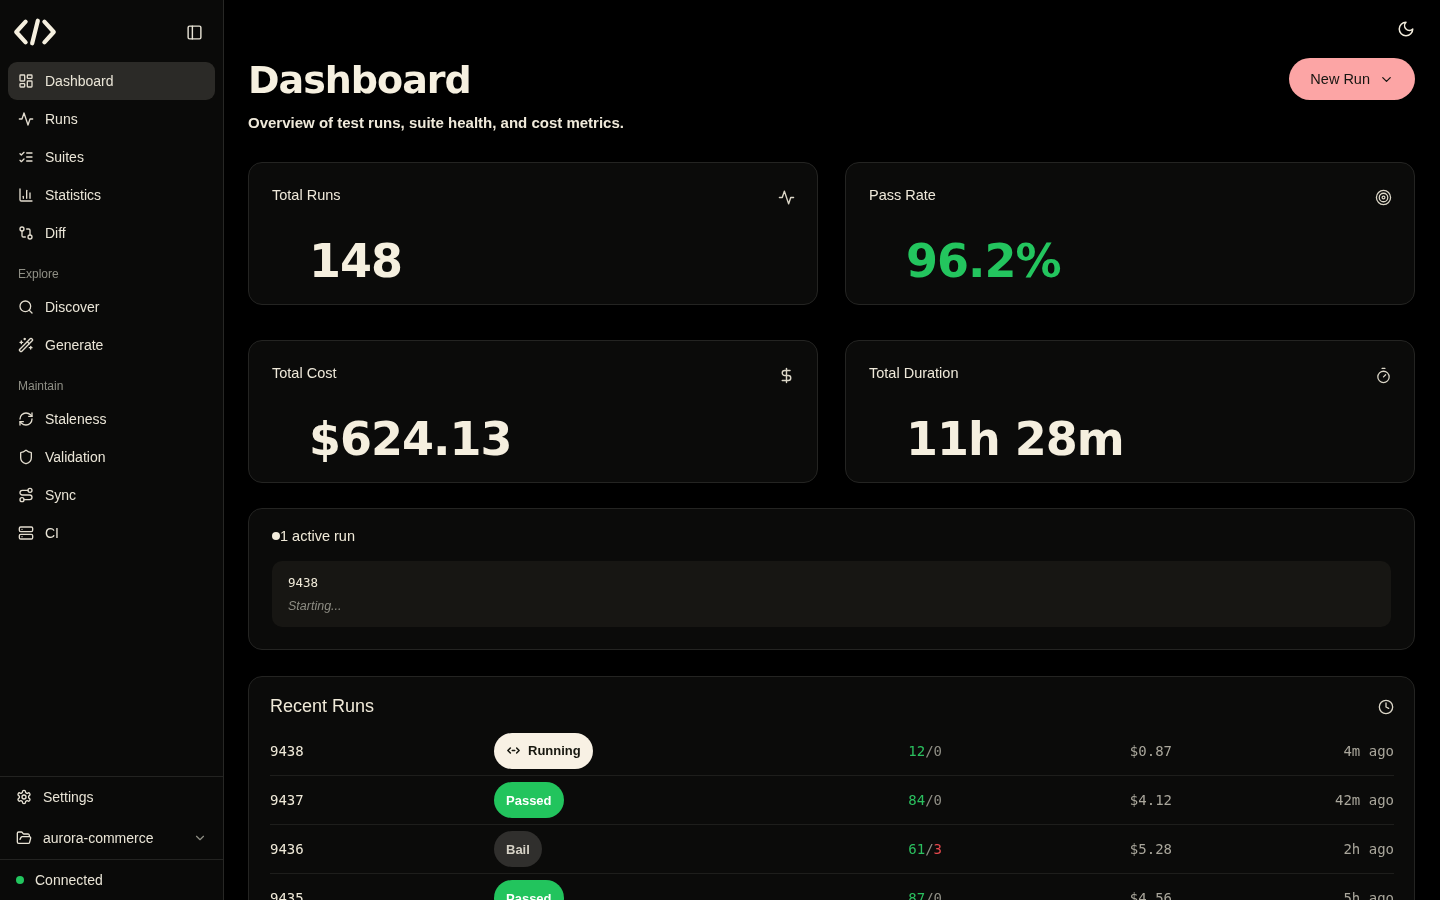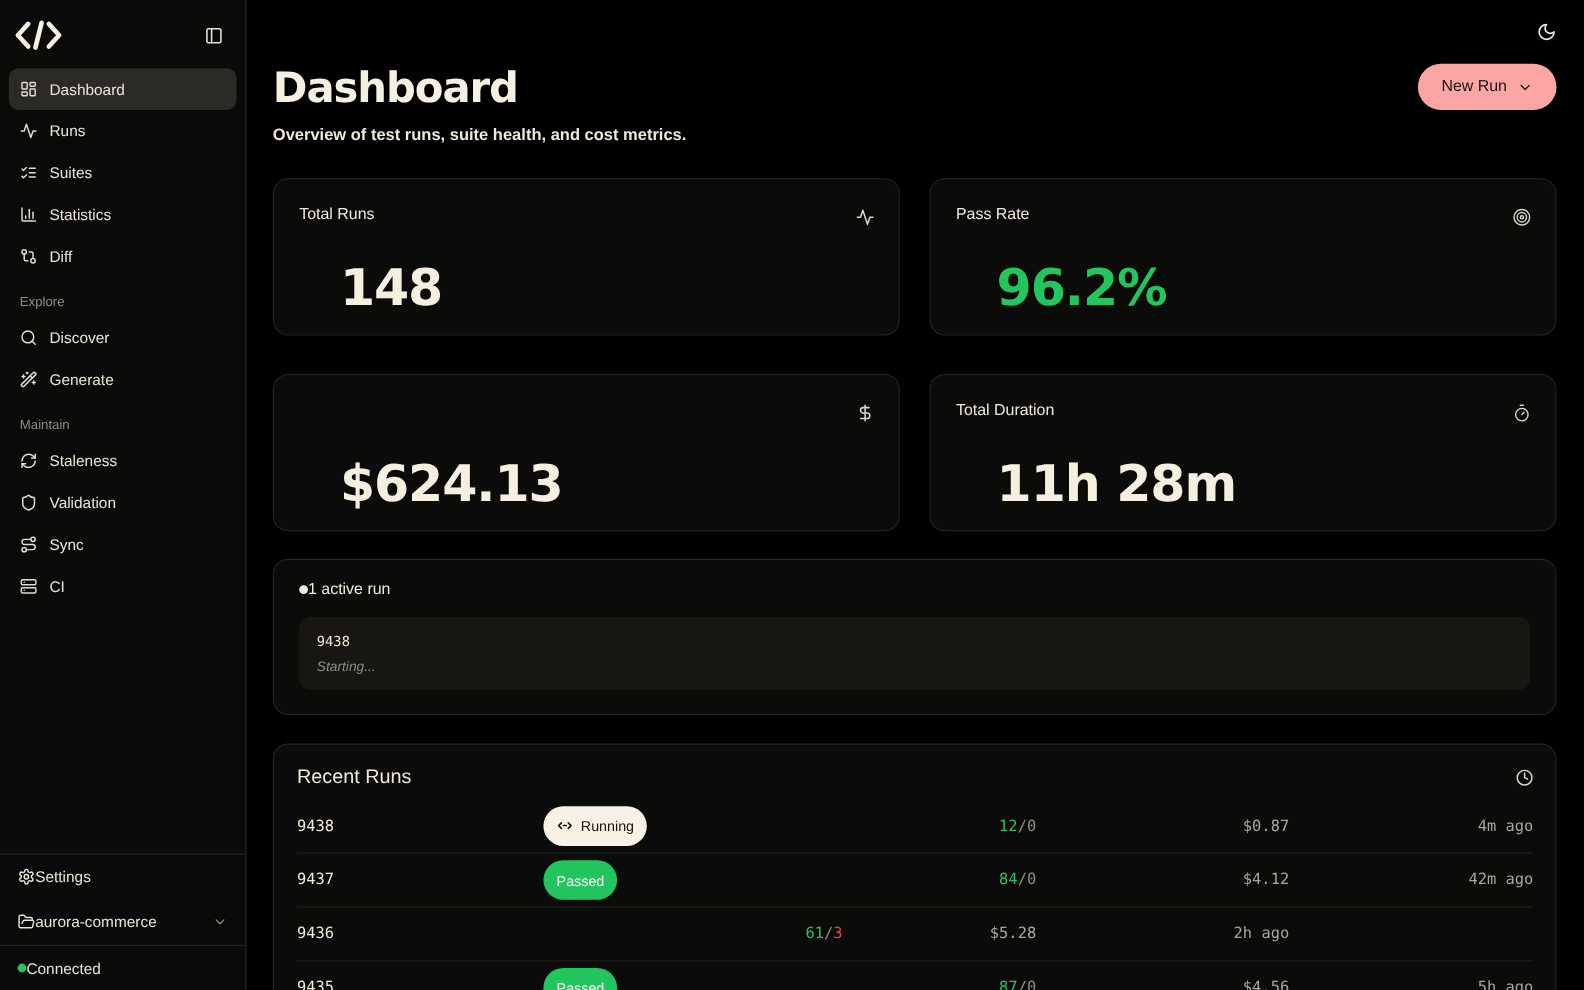--- a/index.html
+++ b/index.html
@@ -31,21 +31,21 @@
     height: 38px; padding: 0 10px; border-radius: 9px;
     font-size: 14px; color: #eae5d7; cursor: pointer;
   }
   .nav-item .nicon { color: #e3ddcf; width: 16px; height: 16px; }
   .nav-item.active { background: #2b2a27; }
   .nav-section {
     font-size: 12px; color: #8f8f85; padding: 15px 10px 7px;
   }
   .sidebar-footer { border-top: 1px solid #232321; }
   .footer-row {
-    display: flex; align-items: center; 
+    display: flex; align-items: center; gap: 11px;
     padding: 0 16px; height: 40px; font-size: 14px; color: #e9e4d6;
   }
   .footer-row.project { height: 42px; }
   .footer-row .chev { margin-left: auto; color: #8f8f85; }
   .footer-divider { border-top: 1px solid #232321; }
   .status-dot { width: 8px; height: 8px; border-radius: 50%; background: #22c55e; }
 
   
   .main { flex: 1; padding: 0 25px 0 24px; position: relative; }
   .topbar { display: flex; justify-content: flex-end; padding-top: 19px; height: 38px; }
@@ -90,21 +90,21 @@
   .recent-header { display: flex; justify-content: space-between; align-items: center; font-size: 18px; color: #f0ead9; padding-bottom: 9px; }
   .recent-header .clock { color: #dbd6c7; }
   .run-row {
     display: grid; grid-template-columns: 224px 272px 176px 230px 1fr;
     align-items: center; height: 49px; cursor: pointer;
   }
   .run-row + .run-row { border-top: 1px solid #1e1e1c; }
   .cell-id { font-family: "DejaVu Sans Mono", monospace; font-size: 14px; color: #f0ead9; }
   .badge {
     display: inline-flex; align-items: center; gap: 7px;
-    height: 26px; padding: 18px 12px; border-radius: 9999px; font-size: 13px;
+    height: 26px; padding: 18px 12px; border-radius: 9999px; font-size: 13px; font-weight: bold;
   }
   .badge-running { background: #f8f1e4; color: #17170f; }
   .badge-passed { background: #22c45d; color: #ffffff; }
   .badge-bail { background: #302f2d; color: #d6d2c6; }
   .cell-tests { text-align: right; font-family: "DejaVu Sans Mono", monospace; font-size: 14px; color: #8f8e85; }
   .cell-tests .pass { color: #2bc05f; }
   .cell-tests .fail.neg { color: #e5484d; }
   .cell-cost, .cell-time { text-align: right; font-family: "DejaVu Sans Mono", monospace; font-size: 14px; color: #a9a69b; }
 </style>
 </head>
@@ -325,20 +325,21 @@
       <span class="metric-icon">
         <svg width="17" height="17" viewBox="0 0 24 24" fill="none" stroke="currentColor" stroke-width="1.8" stroke-linecap="round" stroke-linejoin="round">
           <circle cx="12" cy="12" r="10"></circle>
             <circle cx="12" cy="12" r="6"></circle>
             <circle cx="12" cy="12" r="2"></circle>
         </svg>
       </span>
       <div class="metric-value green">96.2%</div>
     </div>
     <div class="card metric-card">
+      <div class="metric-label">Total Cost</div>
       <span class="metric-icon">
         <svg width="17" height="17" viewBox="0 0 24 24" fill="none" stroke="currentColor" stroke-width="2" stroke-linecap="round" stroke-linejoin="round">
           <path d="M12 2v20"></path>
             <path d="M17 5H9.5a3.5 3.5 0 0 0 0 7h5a3.5 3.5 0 0 1 0 7H6"></path>
         </svg>
       </span>
       <div class="metric-value">$624.13</div>
     </div>
     <div class="card metric-card">
       <div class="metric-label">Total Duration</div>
@@ -401,20 +402,25 @@
           <span>Passed</span>
         </span>
       </span>
       <span class="cell-tests"><span class="pass">84</span><span>/</span><span class="fail">0</span></span>
       <span class="cell-cost">$4.12</span>
       <span class="cell-time">42m ago</span>
     </div>
 
     <div class="run-row">
       <span class="cell-id">9436</span>
+      <span>
+        <span class="badge badge-bail">
+          <span>Bail</span>
+        </span>
+      </span>
       <span class="cell-tests"><span class="pass">61</span><span>/</span><span class="fail neg">3</span></span>
       <span class="cell-cost">$5.28</span>
       <span class="cell-time">2h ago</span>
     </div>
 
     <div class="run-row">
       <span class="cell-id">9435</span>
       <span>
         <span class="badge badge-passed">
           <span>Passed</span>

